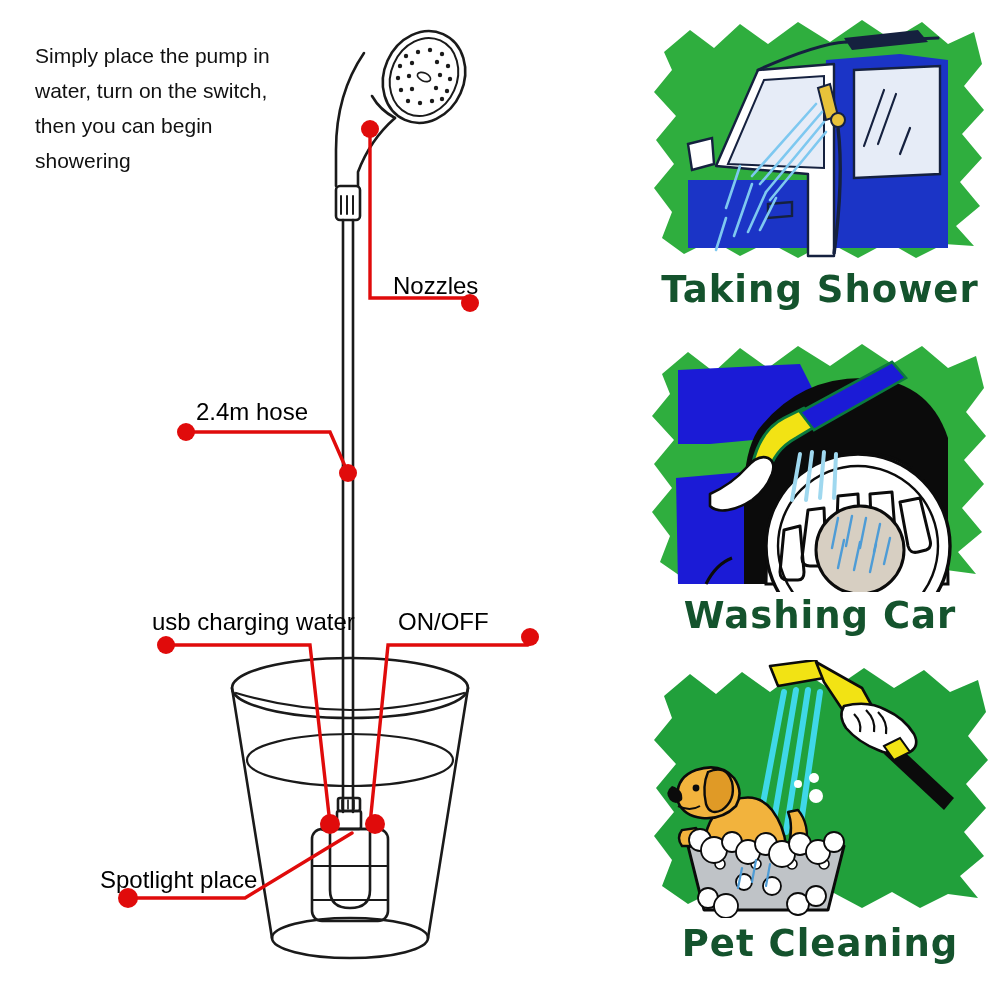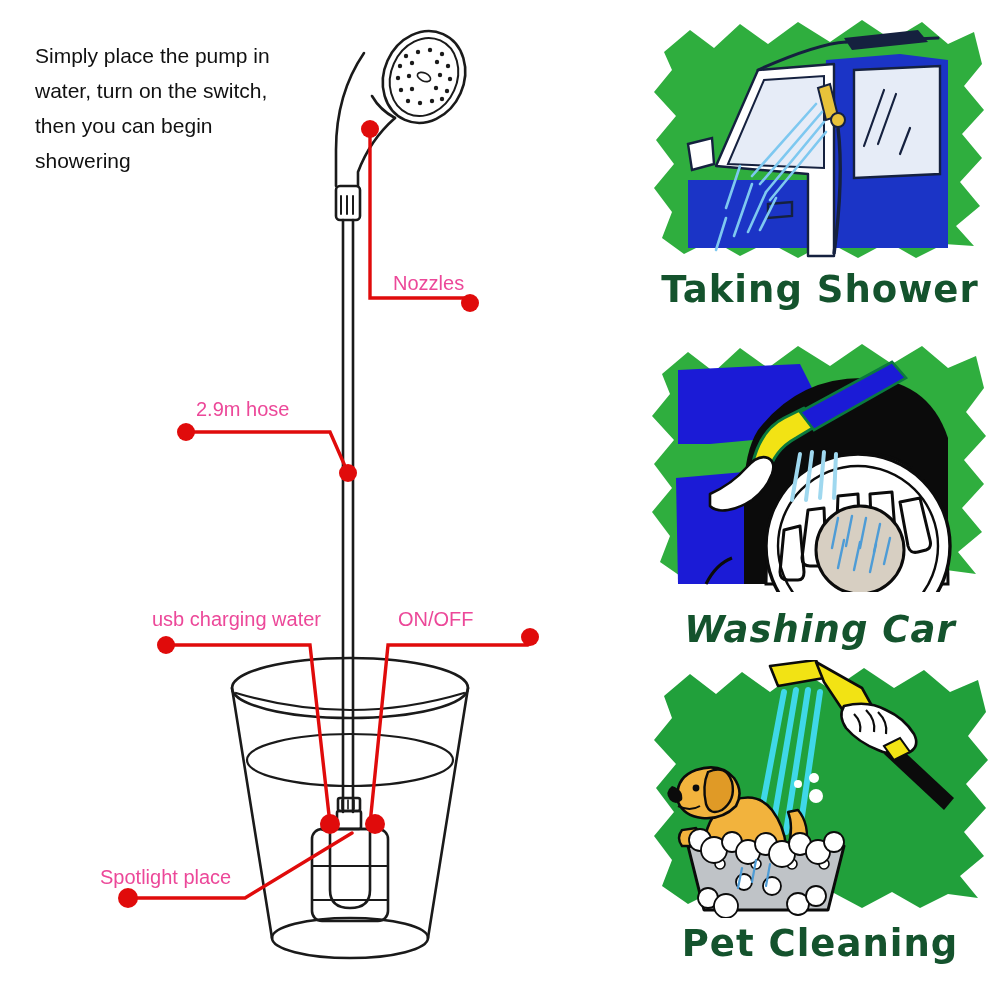--- a/index.html
+++ b/index.html
@@ -37,22 +37,22 @@
     position: absolute;
     left: 0;
     top: 0;
     width: 640px;
     height: 1000px;
   }
 
   
   .callout-label {
     position: absolute;
-    font-size: 20px;
-    color: #ec4899;
+    font-size: 24px;
+    color: #000000;
     white-space: nowrap;
     font-family: "Liberation Sans", sans-serif;
   }
   #label-nozzles      { left: 393px; top: 272px; }
   #label-hose         { left: 196px; top: 398px; }
   #label-usb          { left: 152px; top: 608px; }
   #label-onoff        { left: 398px; top: 608px; }
   #label-spotlight    { left: 100px; top: 866px; }
 
   
@@ -80,21 +80,21 @@
   .use-case-caption {
     width: 344px;
     text-align: center;
     font-size: 37px;
     letter-spacing: 1px;
     color: #14532d;
     font-family: "DejaVu Sans", sans-serif;
     font-weight: 600;
   }
   #use-case-0 .use-case-caption { margin-top: 2px; }
-  #use-case-1 .use-case-caption { margin-top: 16px; font-style: italic; }
+  #use-case-1 .use-case-caption { margin-top: 2px; }
   #use-case-2 .use-case-caption { margin-top: 4px; }
 </style>
 </head>
 <body>
 
 <div id="page">
 
   <div id="intro-text">Simply place the pump in water, turn on the switch, then you can begin showering</div>
 
   <svg id="diagram-svg" viewBox="0 0 640 1000">
@@ -196,21 +196,21 @@
       <circle cx="348" cy="473" r="9"></circle>
       <circle cx="166" cy="645" r="9"></circle>
       <circle cx="330" cy="824" r="10"></circle>
       <circle cx="530" cy="637" r="9"></circle>
       <circle cx="375" cy="824" r="10"></circle>
       <circle cx="128" cy="898" r="10"></circle>
     </g>
   </svg>
 
   <div class="callout-label" id="label-nozzles">Nozzles</div>
-  <div class="callout-label" id="label-hose">2.9m hose</div>
+  <div class="callout-label" id="label-hose">2.4m hose</div>
   <div class="callout-label" id="label-usb">usb charging water</div>
   <div class="callout-label" id="label-onoff">ON/OFF</div>
   <div class="callout-label" id="label-spotlight">Spotlight place</div>
 
   <div class="use-case" id="use-case-0">
     <div class="use-case-art">
       <svg viewBox="0 0 344 258">
 
         <path d="M16 44 L42 22 L66 40 L92 16 L120 36 L150 14 L182 34 L214 12 L244 32 L274 14 L300 36 L326 24
                  L334 56 L316 78 L336 102 L314 126 L334 150 L312 174 L332 198 L308 218 L326 238

